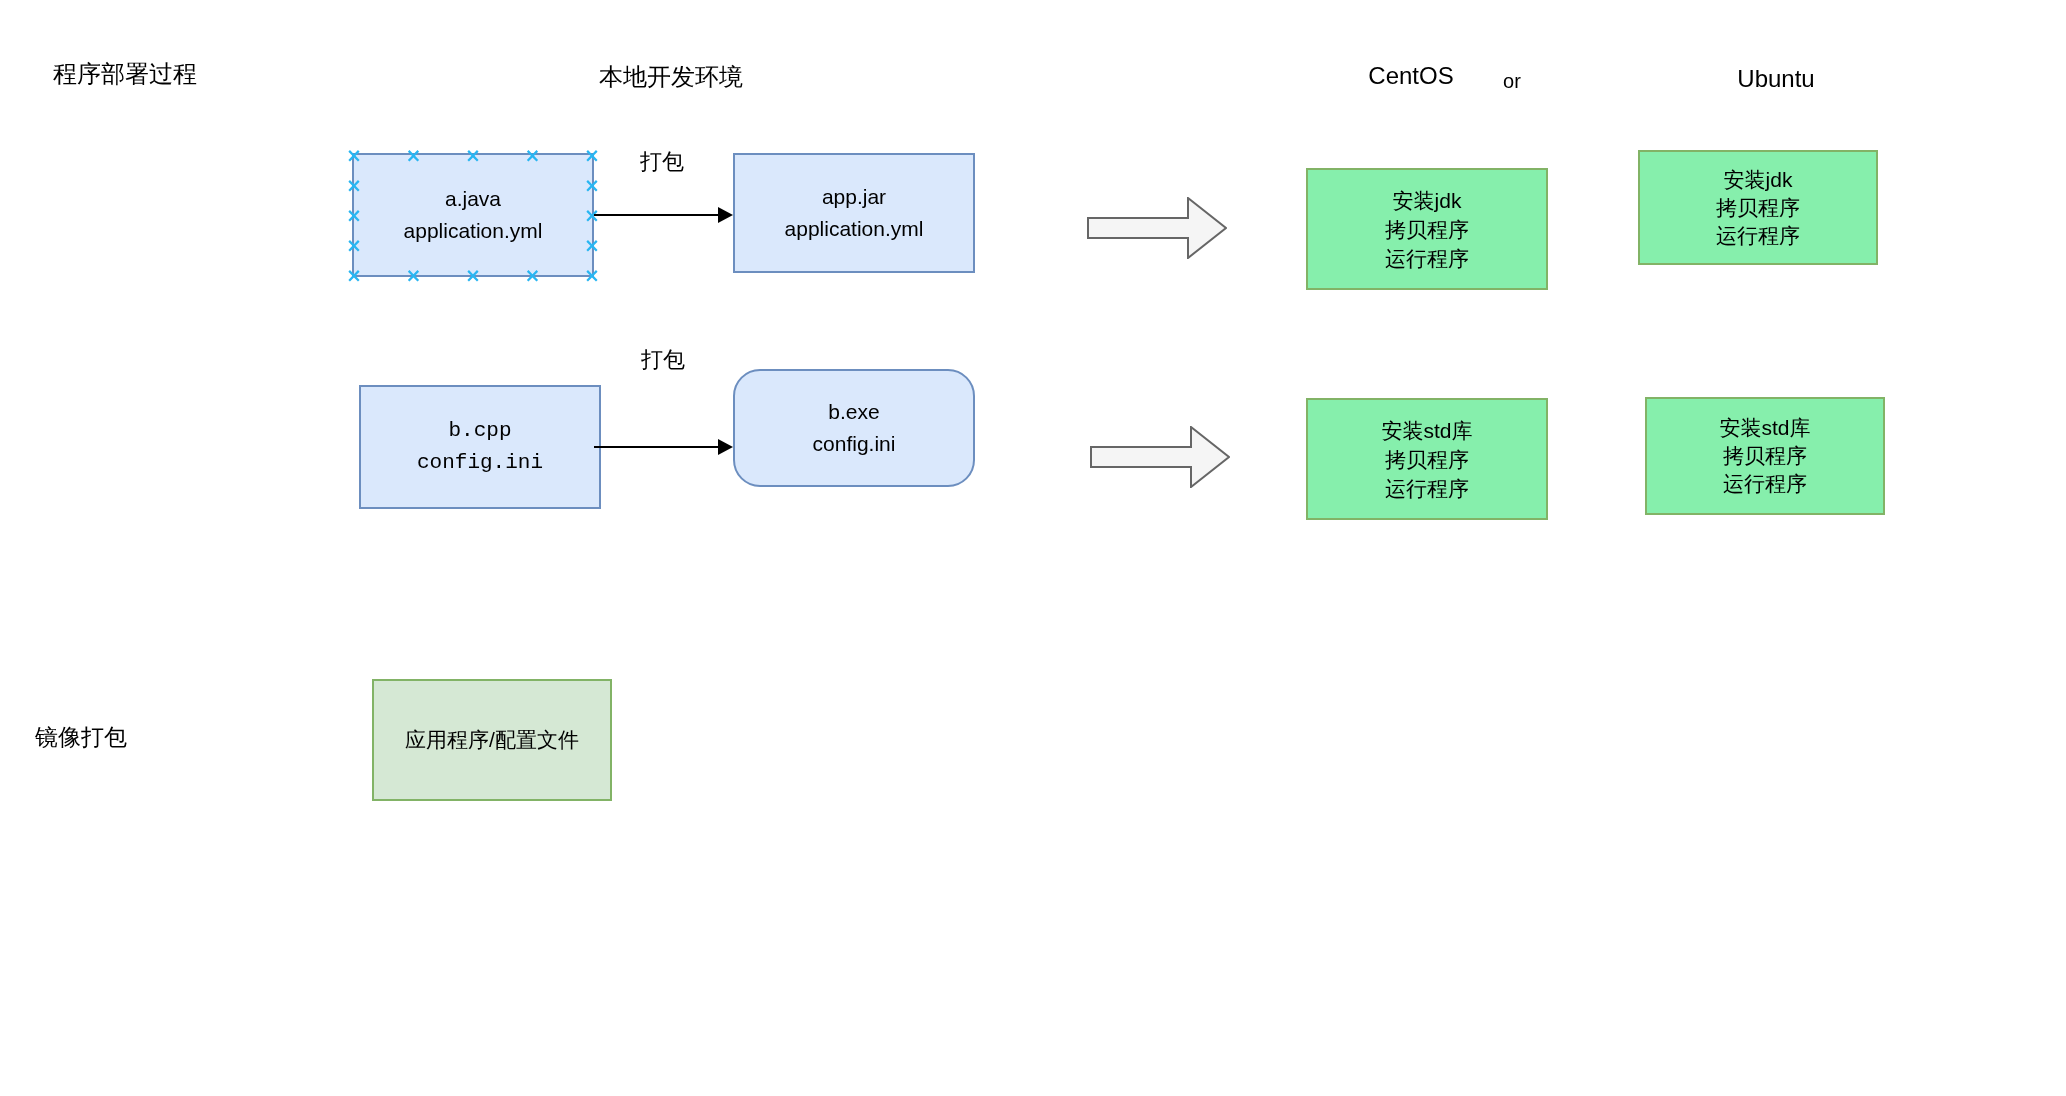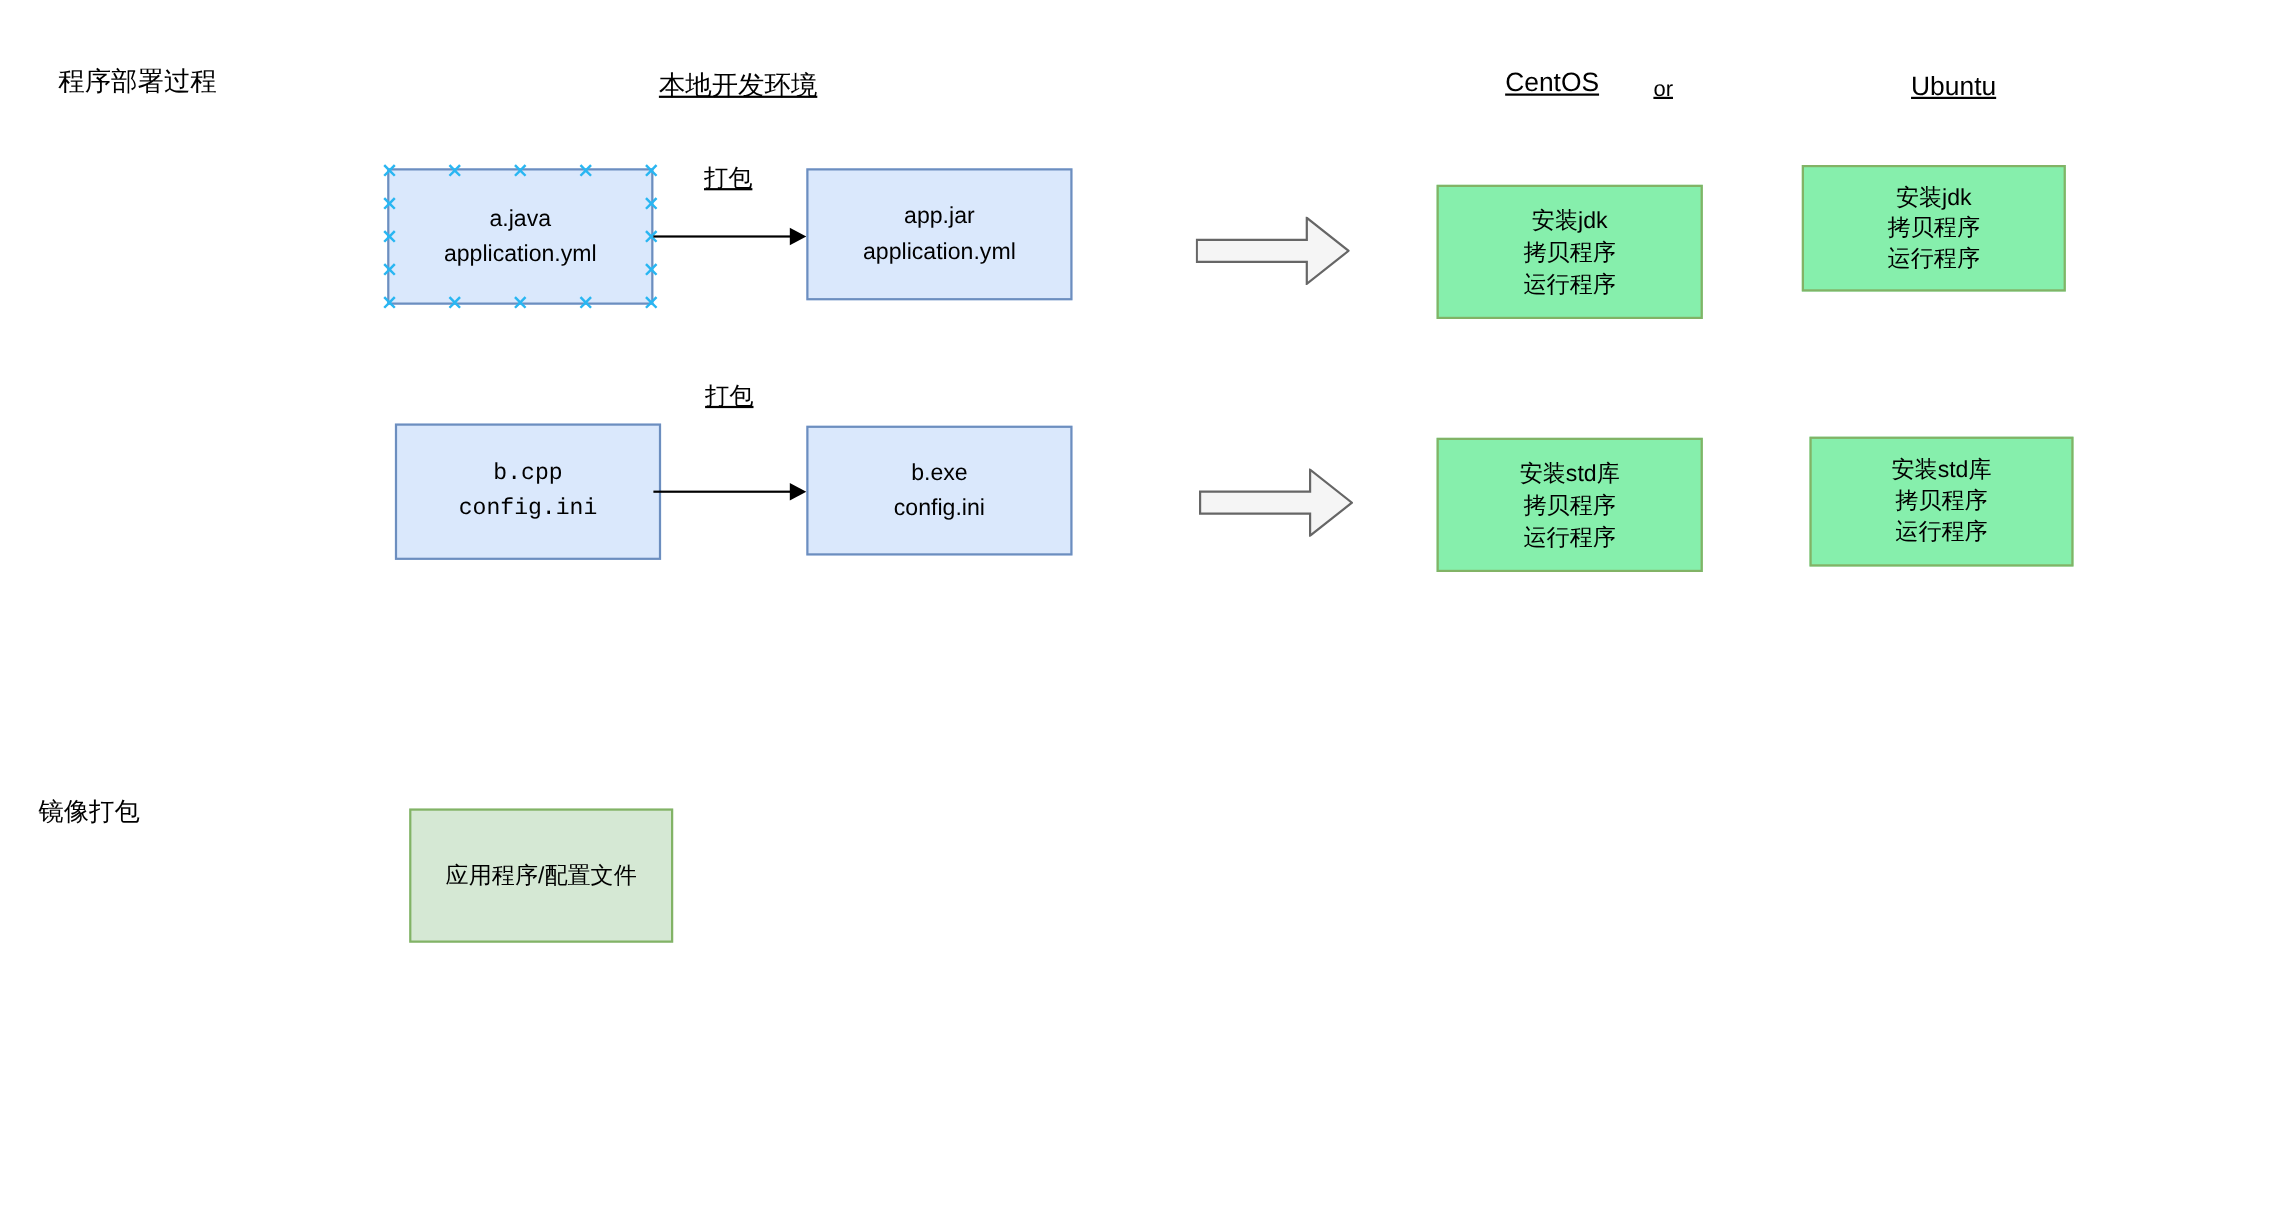--- a/index.html
+++ b/index.html
@@ -1,21 +1,21 @@
 <!DOCTYPE html>
 <html><head>
 <meta charset="utf-8">
 <style>
   html,body{margin:0;padding:0;background:#ffffff;}
   #canvas{
     position:relative;width:2066px;height:1096px;background:#ffffff;overflow:hidden;
     font-family:"Liberation Sans","DejaVu Sans",sans-serif;color:#000;
   }
   .diagram-label{position:absolute;font-size:24px;color:#000;white-space:nowrap;}
-  .centered{transform:translateX(-50%);text-decoration:underline;}
+  .centered{transform:translateX(-50%);}
 
   
   .l-title{left:53px;top:58px;}
   .l-local{left:671px;top:61px;}
   .l-centos{left:1411px;top:62px;}
   .l-or{left:1512px;top:70px;font-size:20px;}
   .l-ubuntu{left:1776px;top:65px;}
   .l-pkg1{left:662px;top:147px;font-size:22px;}
   .l-pkg2{left:663px;top:345px;font-size:22px;}
   .l-stack{left:35px;top:722px;font-size:23px;}
@@ -24,21 +24,21 @@
   .shape{
     position:absolute;box-sizing:border-box;border:2px solid;
     display:flex;flex-direction:column;align-items:center;justify-content:center;
     text-align:center;font-size:21px;line-height:32px;
   }
   .blue{background:#DAE8FC;border-color:#6C8EBF;}
   .green{background:#86efac;border-color:#82B366;line-height:29px;}
   .n-a-java{left:352px;top:153px;width:242px;height:124px;}
   .n-app-jar{left:733px;top:153px;width:242px;height:120px;}
   .n-b-cpp{left:359px;top:385px;width:242px;height:124px;font-family:Liberation Mono, monospace;}
-  .n-b-exe{left:733px;top:387px;width:242px;height:118px;}
+  .n-b-exe{left:733px;top:369px;width:242px;height:118px;border-radius:27px;}
   .n-centos-jdk{left:1306px;top:168px;width:242px;height:122px;}
   .n-ubuntu-jdk{left:1638px;top:150px;width:240px;height:115px;line-height:28px;}
   .n-centos-std{left:1306px;top:398px;width:242px;height:122px;}
   .n-ubuntu-std{left:1645px;top:397px;width:240px;height:118px;line-height:28px;}
 
   
   .mk{
     position:absolute;transform:translate(-50%,-50%);
     color:#29B6F2;font-size:19px;font-weight:bold;line-height:1;
     font-family:"DejaVu Sans",sans-serif;pointer-events:none;
@@ -53,21 +53,21 @@
     position:absolute;right:0;top:0;width:0;height:0;
     border-left:15px solid #000;border-top:8px solid transparent;border-bottom:8px solid transparent;
   }
 
   
   .block-arrow{position:absolute;width:140px;height:62px;}
   .ba1{left:1087px;top:197px;}
   .ba2{left:1090px;top:426px;}
 
   
-  .stack{position:absolute;left:372px;top:735px;width:240px;}
+  .stack{position:absolute;left:372px;top:679px;width:240px;}
   .layer{
     box-sizing:border-box;width:100%;border:2px solid;
     display:flex;align-items:center;justify-content:center;
     font-size:21px;text-align:center;
   }
   .layer-app{height:122px;background:#D5E8D4;border-color:#82B366;}
   .layer-runtime{height:121px;margin-top:-2px;background:#FFF2CC;border-color:#D6B656;}
   .layer-os{height:114px;margin-top:-2px;background:#FFE6CC;border-color:#D79B00;}
 </style>
 </head>

